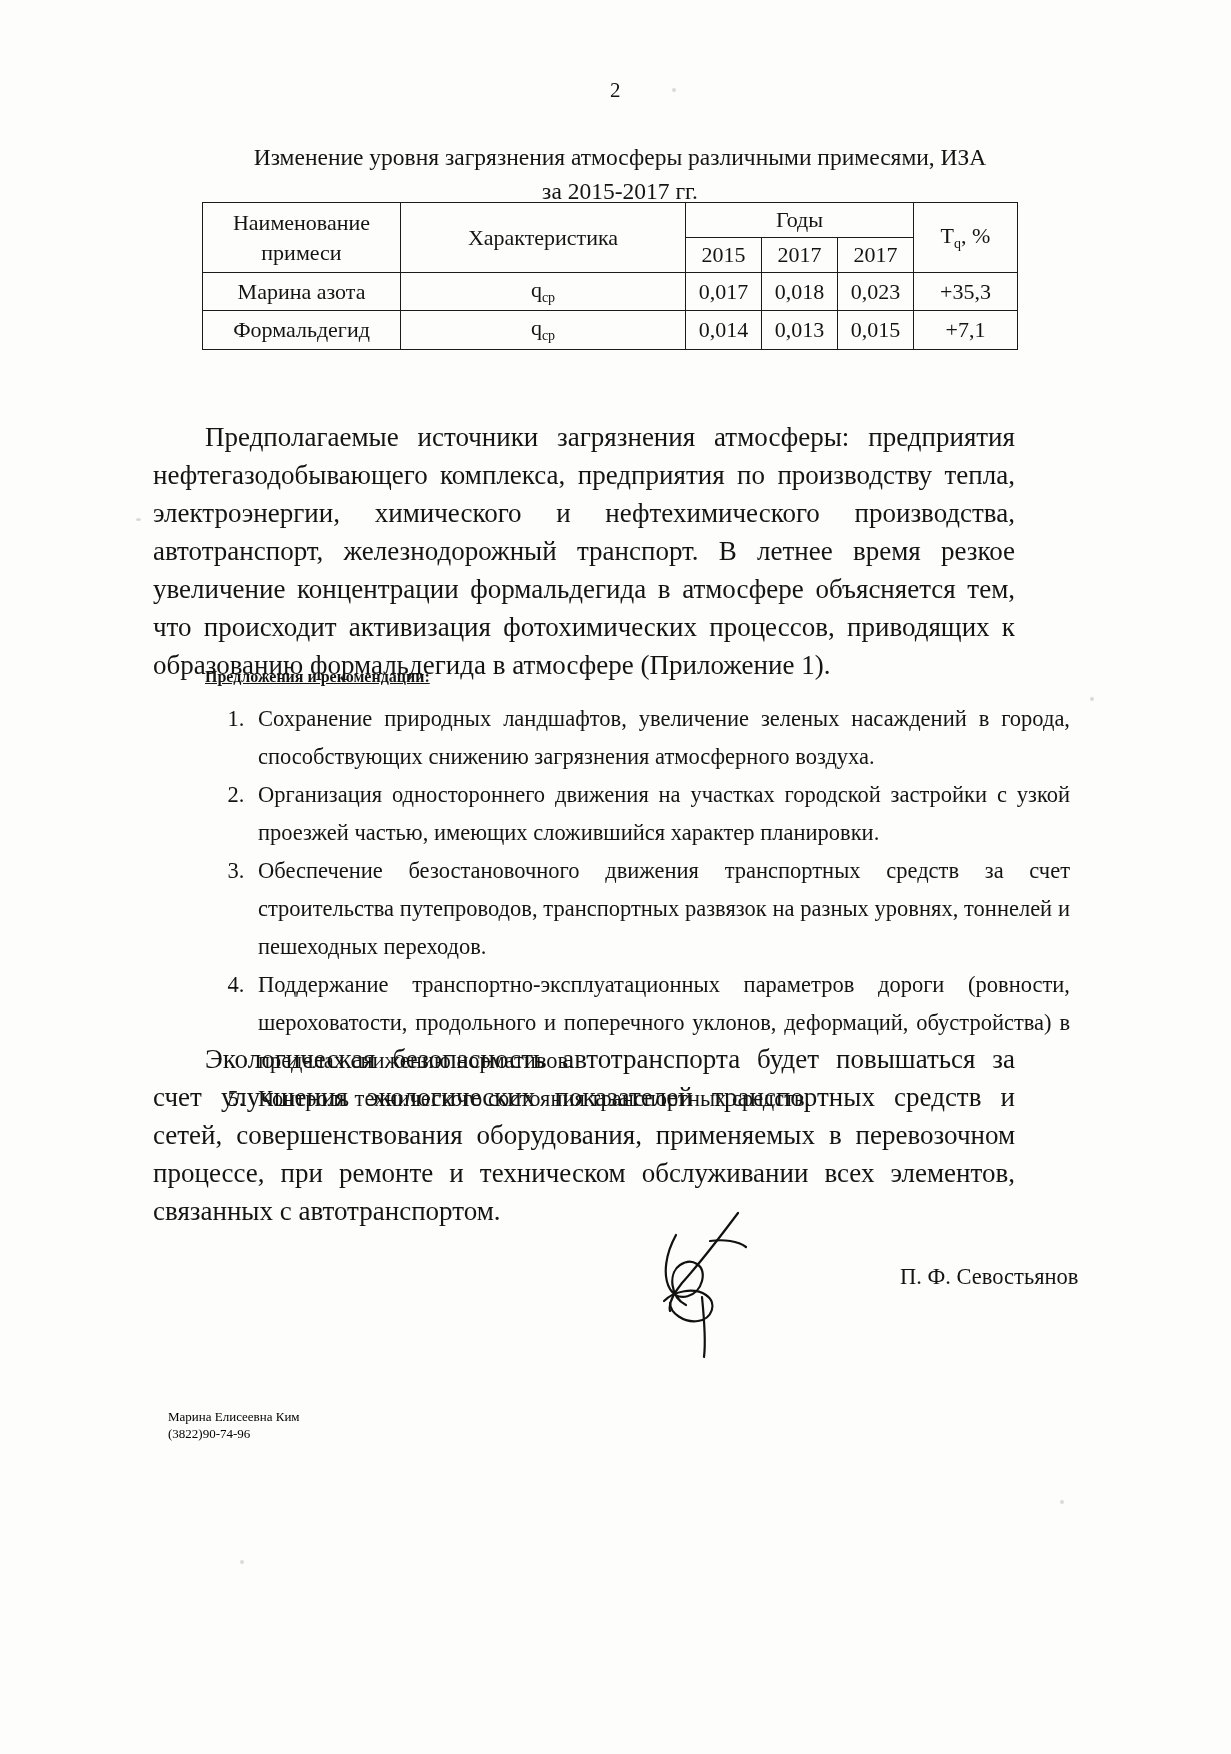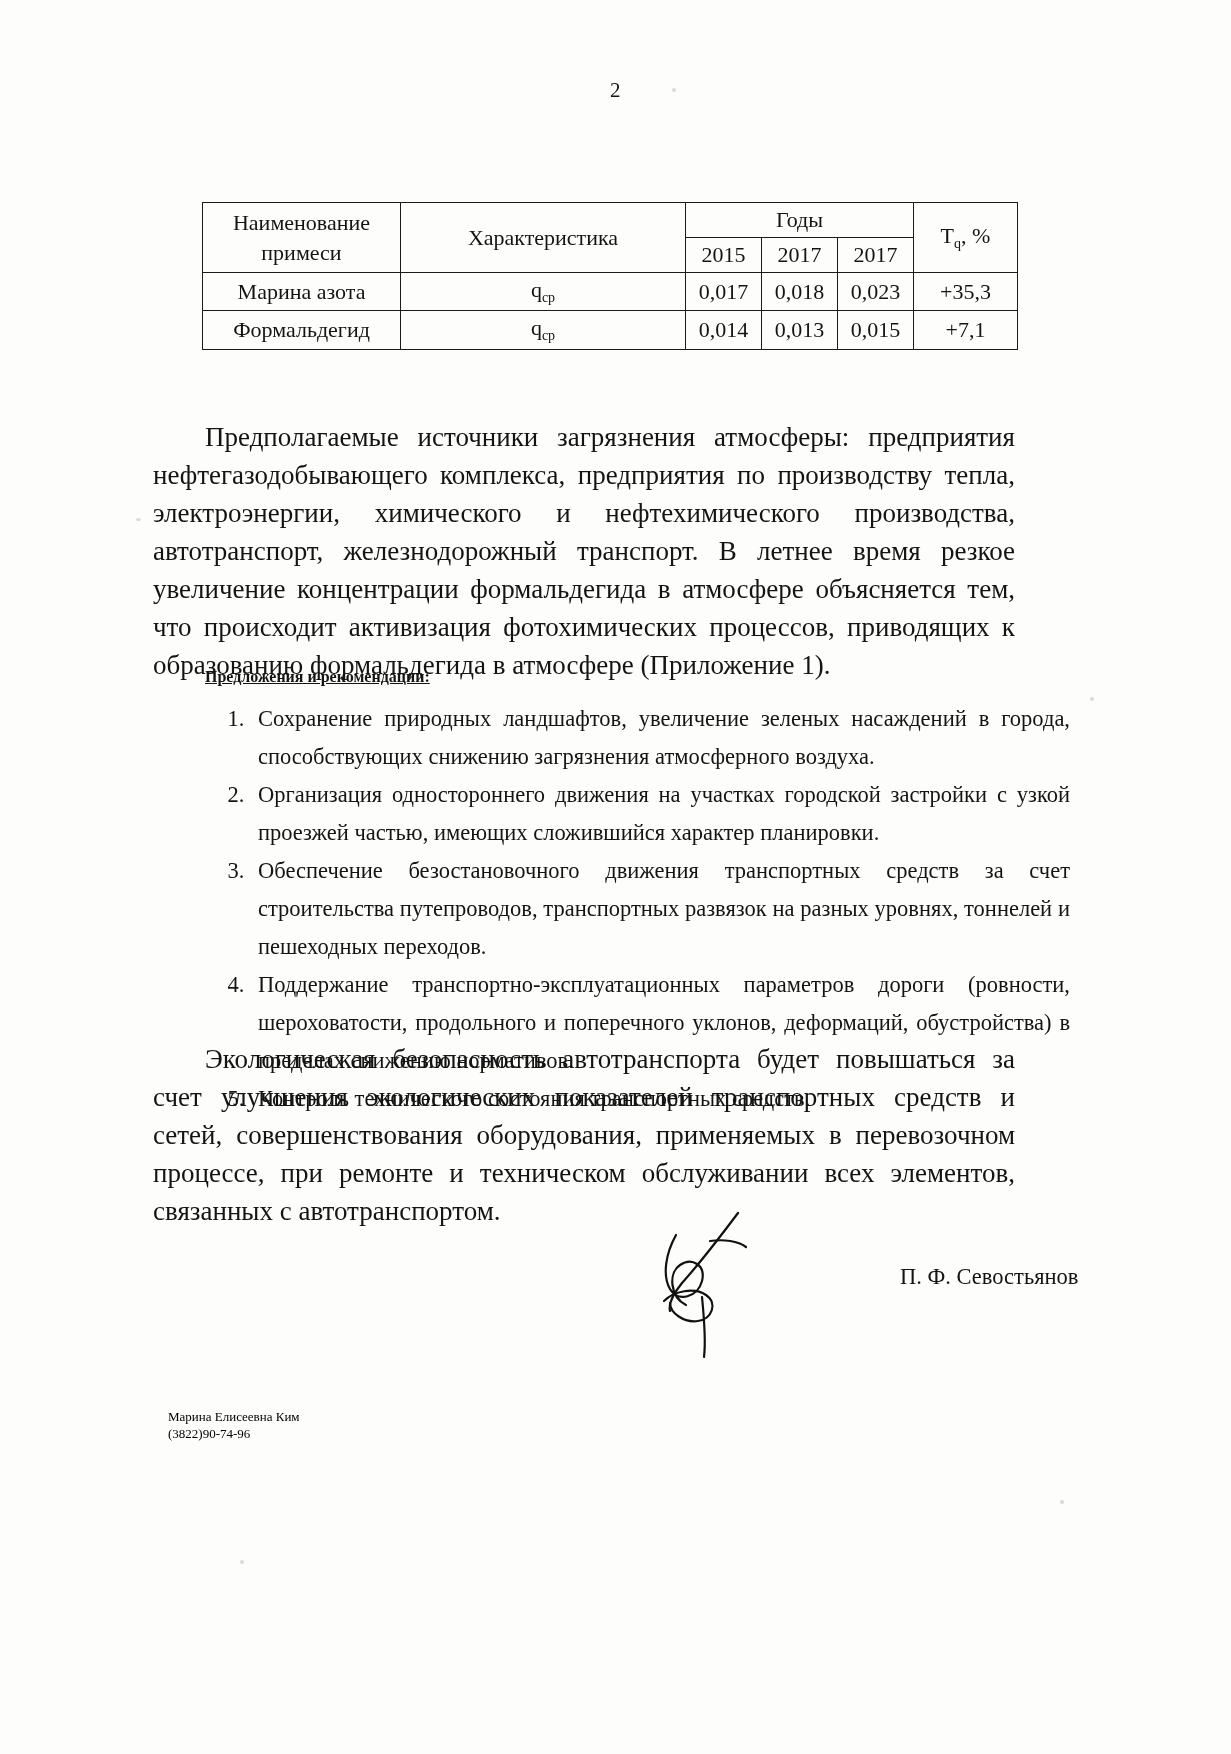--- a/index.html
+++ b/index.html
@@ -163,20 +163,24 @@
     opacity: .55;
   }
 </style>
 </head>
 <body>
 
 <div class="page">
 
   <div class="page-number">2</div>
 
+  <div class="doc-title">
+    <span>Изменение уровня загрязнения атмосферы различными примесями, ИЗА</span><br>
+    <span>за 2015-2017 гг.</span>
+  </div>
 
   <div class="table-wrap">
     <table class="iza">
       <colgroup>
         <col class="col-name">
           <col class="col-char">
         <col class="col-year">
           <col class="col-year">
           <col class="col-year">
         <col class="col-tq">

